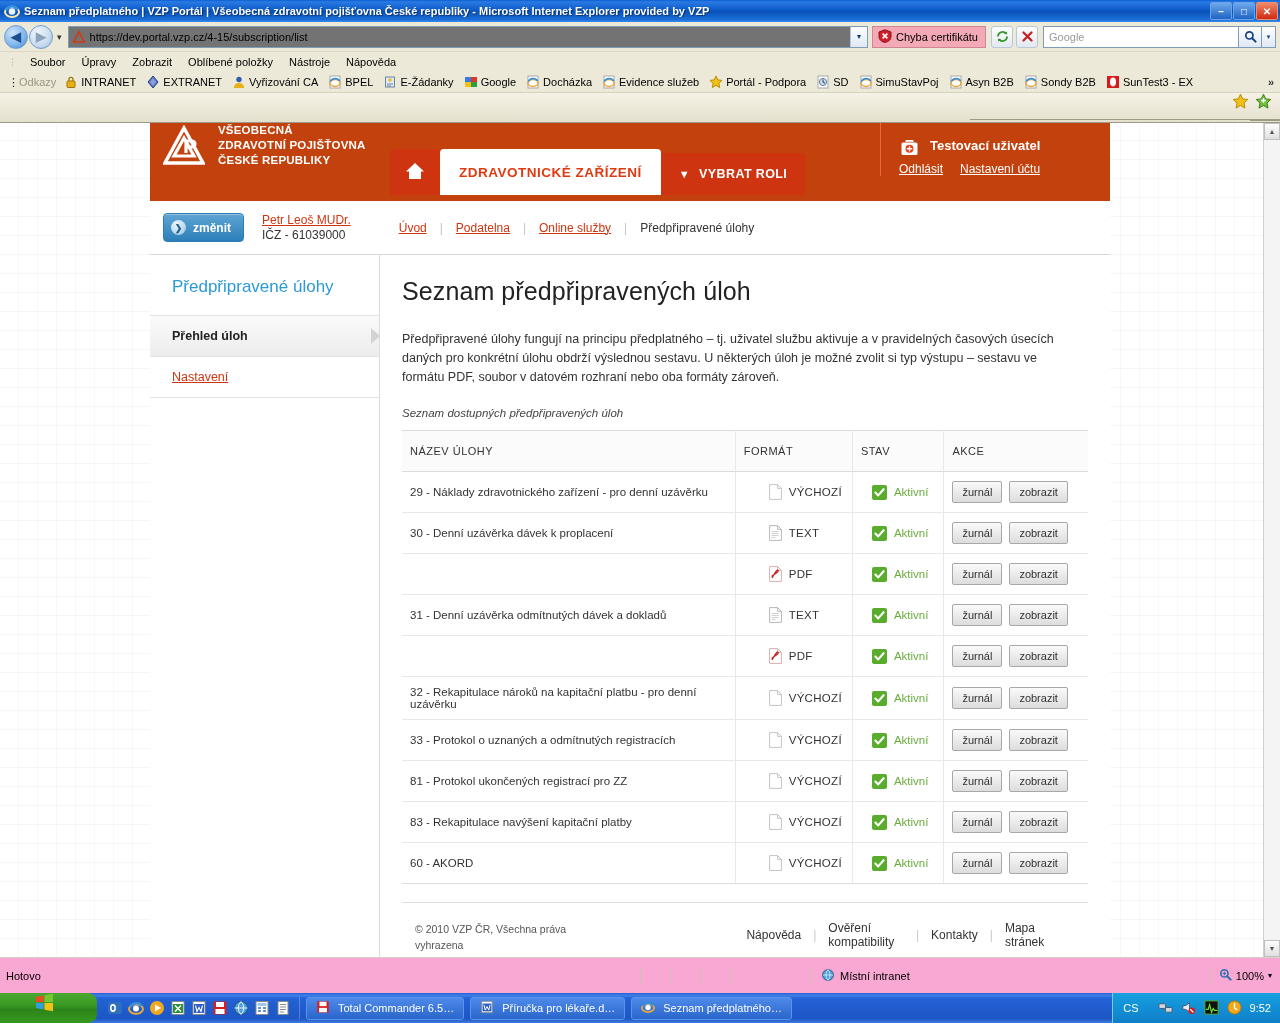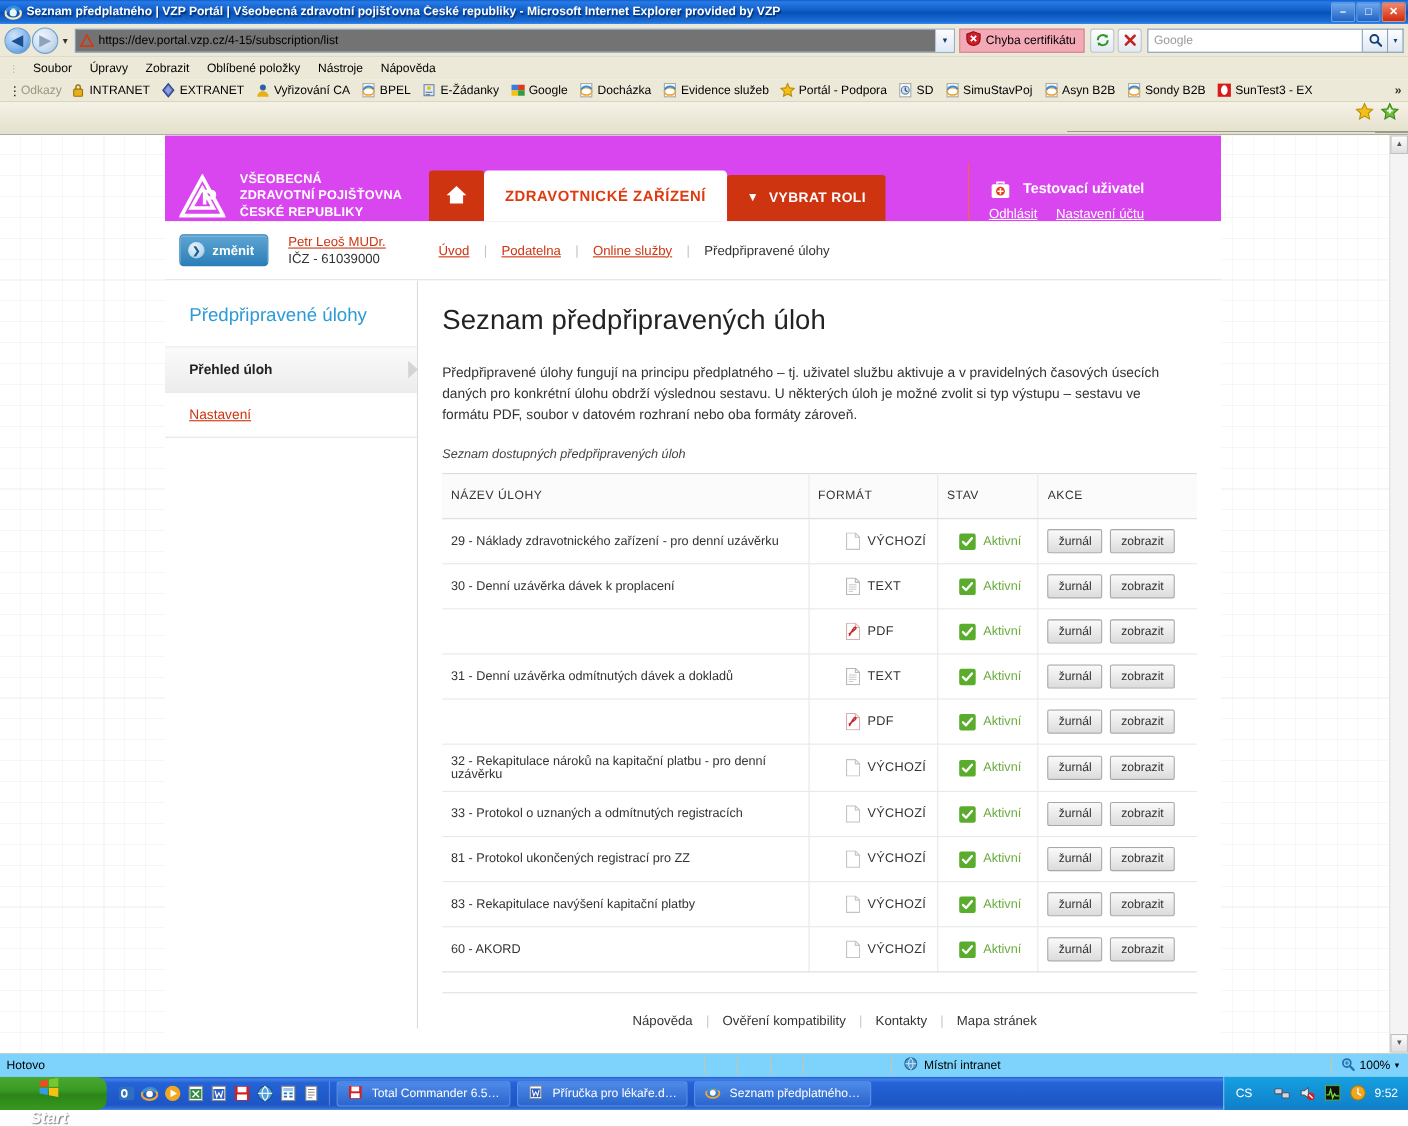--- a/index.html
+++ b/index.html
@@ -182,22 +182,22 @@
   }
   .sc-track { flex: 1; background: #f4f4f4; }
 
   
   .site {
     position: absolute; left: 150px; top: 0;
     width: 960px; min-height: 834px;
     background: #fff;
   }
   .brandbar {
-    height: 78px; background: #d946ef;
-    display: flex; align-items: flex-end; position: relative;
+    height: 78px; background: #c2410c;
+    display: flex; align-items: flex-start; position: relative;
   }
   .logoblock { display: flex; align-items: center; padding-left: 13px; width: 240px; }
   .logomark { width: 42px; height: 42px; margin-right: 13px; flex: 0 0 42px; }
   .logotext {
     color: #fff; font-size: 11.5px; font-weight: bold;
     line-height: 15px; letter-spacing: .2px;
   }
   .navtabs { display: flex; align-items: flex-end; }
   .hometab {
     width: 50px; background: #cf3410;
@@ -331,21 +331,21 @@
     background: transparent;
     margin-top: 18px;
   }
   .copy { font-size: 10.5px; color: #555; line-height: 16px; }
   .footlinks { margin-left: 148px; display: flex; align-items: center; font-size: 12px; }
   .footlinks span.l { color: #333; padding: 0 12px; }
   .footlinks span.s { color: #c9c9c9; }
 
   
   .statusbar {
-    height: 22px; background: #7dd3fc;
+    height: 36px; background: #f9a8d4;
     border-top: 1px solid #d4d0c8;
     display: flex; align-items: center;
     font-size: 11px; color: #000;
   }
   .sb-main { padding-left: 6px; width: 640px; }
   .sb-seg { border-left: 1px solid #c8c4b0; height: 16px; width: 30px; }
   .sb-zone { display: flex; align-items: center; gap: 5px; padding: 0 10px; border-left: 1px solid #c8c4b0; height: 16px; margin-left: 50px;}
   .sb-zoom { display: flex; align-items: center; gap: 4px; margin-left: auto; padding: 0 8px; border-left: 1px solid #c8c4b0; height: 16px; }
 
   
@@ -1016,20 +1016,24 @@
                     <span class="actcell">
                       <span class="btn">žurnál</span>
                       <span class="btn">zobrazit</span>
                     </span>
                   </td>
                 </tr>
               </tbody>
           </table>
 
           <div class="footer">
+            <div class="copy">
+              <div>© 2010 VZP ČR, Všechna práva vyhrazena</div>
+              <div>1.0.0.0 (20101228.44ebd1b)</div>
+            </div>
             <div class="footlinks">
               <span class="l">Nápověda</span>
               <span class="s">|</span>
               <span class="l">Ověření kompatibility</span>
               <span class="s">|</span>
               <span class="l">Kontakty</span>
               <span class="s">|</span>
               <span class="l">Mapa stránek</span>
             </div>
           </div>

